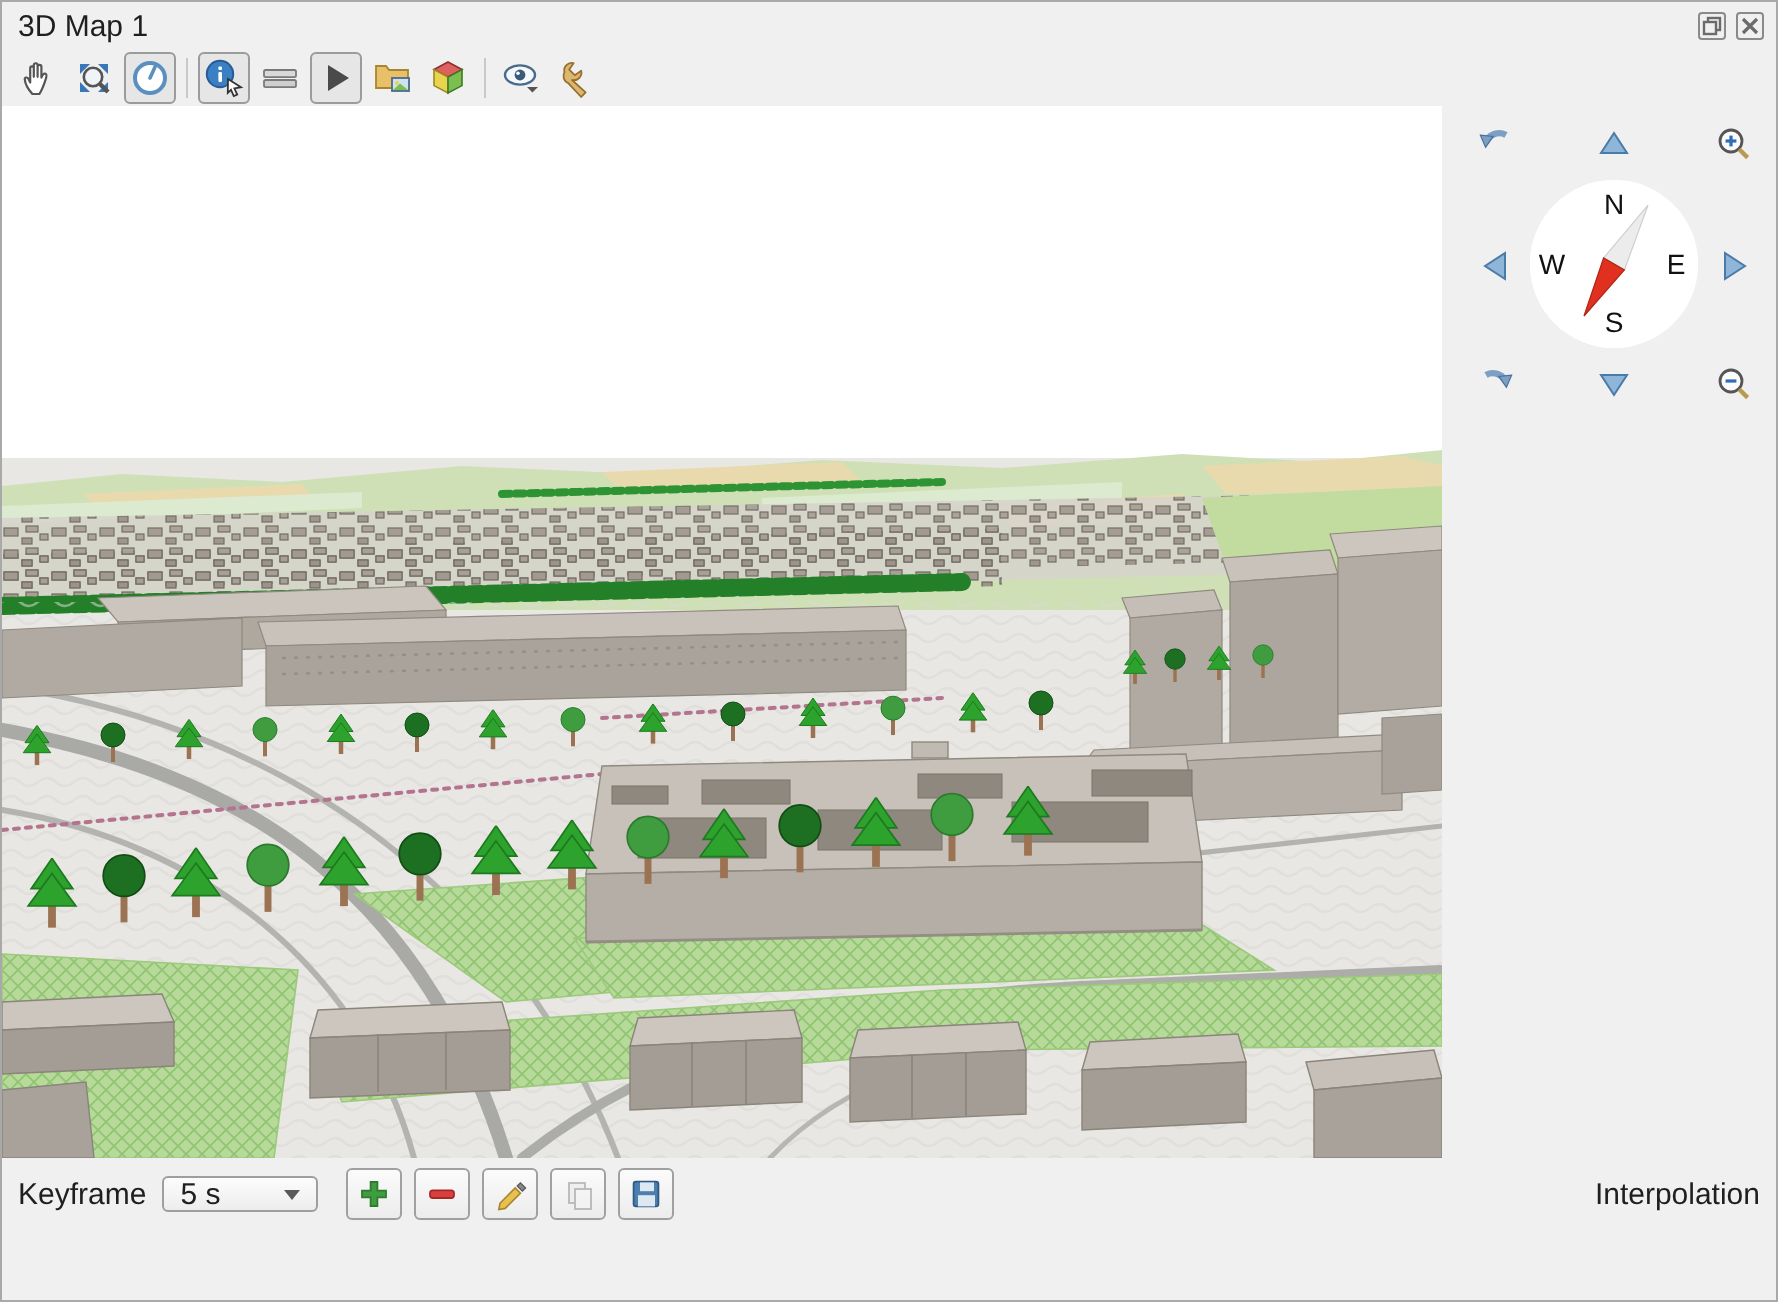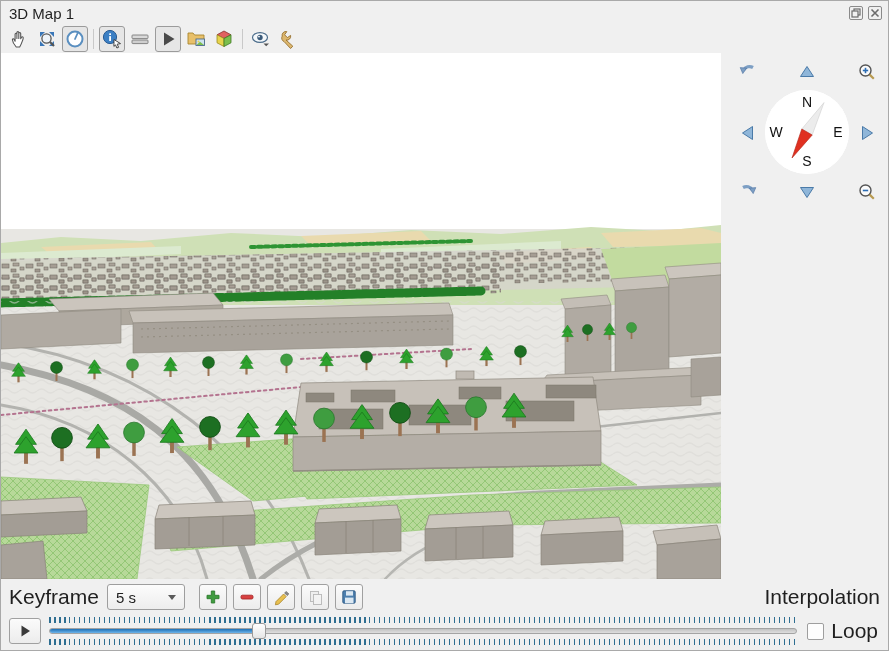--- a/index.html
+++ b/index.html
@@ -24,22 +24,22 @@
   .viewport svg { display:block; }
 
   
   .sidepanel { position:absolute; left:720px; top:52px; width:167px; height:526px; background:#f0f0f0; }
   .navbtn { position:absolute; width:22px; height:22px; display:flex; align-items:center; justify-content:center; cursor:pointer; }
   .compass { position:absolute; left:44px; top:37px; width:84px; height:84px; border-radius:50%; background:#fff; cursor:pointer; }
   .compass svg { display:block; }
 
   
   .kfbar { position:absolute; left:0; top:578px; right:0; height:36px; display:flex; align-items:center; padding:0 8px; }
-  .label { font-size:21px; color:#1f1f1f; white-space:nowrap; }
-  .combo { height:26px; border:1px solid #9e9e9e; border-radius:3px; background:linear-gradient(#fcfcfc,#ededed); display:flex; align-items:center; padding:0 8px; cursor:pointer; position:relative; }
+  .label { font-size:15px; color:#1f1f1f; white-space:nowrap; }
+  .combo { height:18px; border:1px solid #9e9e9e; border-radius:3px; background:linear-gradient(#fcfcfc,#ededed); display:flex; align-items:center; padding:0 8px; cursor:pointer; position:relative; }
   .combo .val { font-size:15px; color:#1f1f1f; }
   .combo .arrow { width:0; height:0; border-left:4.5px solid transparent; border-right:4.5px solid transparent; border-top:5.5px solid #5a5a5a; margin-left:auto; }
   .combo-kf { width:78px; margin-left:8px; }
   .combo-interp { width:118px; margin-left:8px; }
   .kbtn { width:28px; height:26px; border:1px solid #a0a0a0; border-radius:3px; background:linear-gradient(#fbfbfb,#ececec); display:flex; align-items:center; justify-content:center; cursor:pointer; }
   .kbtns { display:flex; gap:6px; margin-left:14px; }
   .kf-spacer { flex:1; }
 
   
   .pbar { position:absolute; left:0; top:614px; right:0; height:32px; display:flex; align-items:center; padding:0 8px; }
@@ -411,33 +411,14 @@
             <rect x="2.8" y="2.8" width="12.4" height="12.4" rx="1.2" fill="#4d7fae" stroke="#2f5a85" stroke-width="0.9"></rect>
             <rect x="6" y="3.2" width="7" height="4.4" fill="#dce8f2"></rect>
             <rect x="5" y="9.6" width="8.5" height="5.6" fill="#dce8f2"></rect>
           </svg>
       </span>
     </span>
     <span class="kf-spacer"></span>
     <span class="label">Interpolation</span>
   </div>
 
-  <div class="pbar">
-    <span class="playbtn">
-      <svg width="16" height="16" viewBox="0 0 16 16">
-          <polygon points="4.5,2.5 13,8 4.5,13.5" fill="#3a3a3a"></polygon>
-        </svg>
-    </span>
-    <span class="timeline">
-      <span class="ticks top"></span>
-      <span class="track">
-        <span class="trackfill" style="width: 28%;"></span>
-      </span>
-      <span class="handle" style="left: 28%;"></span>
-      <span class="ticks bottom"></span>
-    </span>
-    <span class="loopwrap">
-      <span class="checkbox"></span>
-      <span class="label">Loop</span>
-    </span>
-  </div>
 
 </div>
 
 </body></html>

